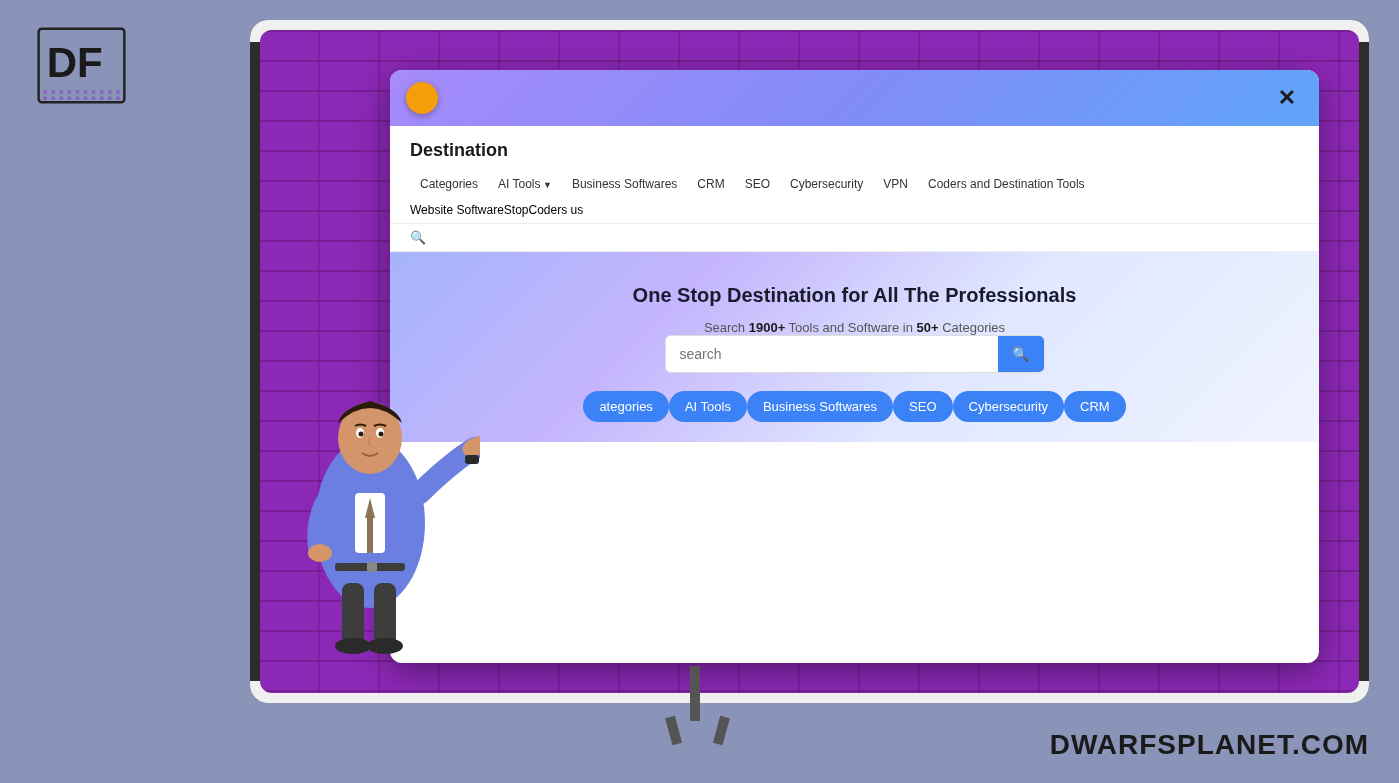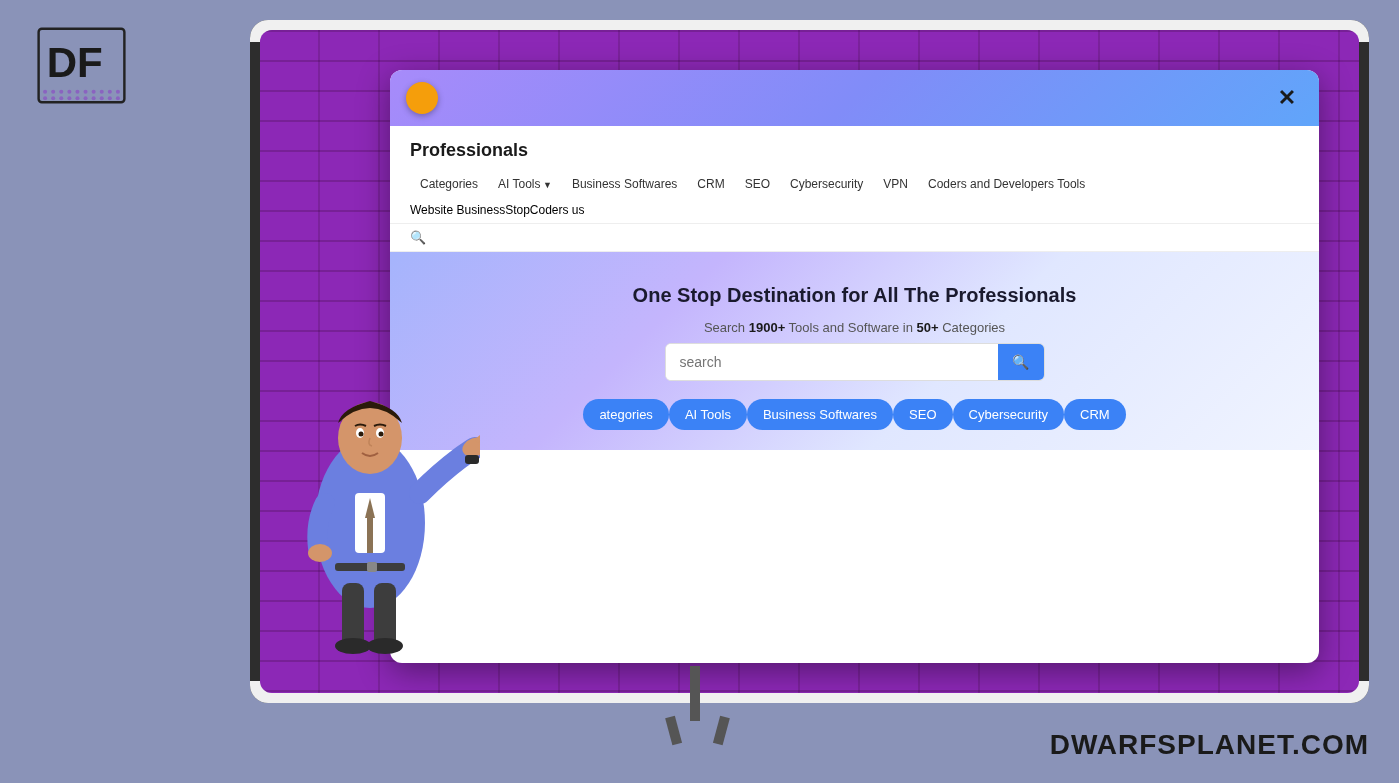--- a/index.html
+++ b/index.html
@@ -212,21 +212,21 @@
       font-size: 20px;
       font-weight: 700;
       color: #1a1a2e;
       line-height: 1.3;
       margin-bottom: 12px;
     }
 
     .hero-subtitle {
       font-size: 13px;
       color: #555;
-      margin-bottom: 8px;
+      margin-bottom: 0;
     }
 
     .hero-subtitle strong {
       color: #1a1a1a;
       font-weight: 700;
     }
 
     
     .hero-search {
       display: flex;
@@ -360,35 +360,35 @@
     <div class="browser-window">
 
       <div class="browser-chrome">
         <div class="browser-dot"></div>
         <div class="browser-close">✕</div>
       </div>
 
       <div class="browser-content">
 
         <div class="site-header">
-          <div class="site-title">Professionals</div>
+          <div class="site-title">Destination</div>
 
           <div class="site-nav">
             <span class="nav-item">Categories</span>
             <span class="nav-item has-arrow">AI Tools</span>
             <span class="nav-item">Business Softwares</span>
             <span class="nav-item">CRM</span>
             <span class="nav-item">SEO</span>
             <span class="nav-item">Cybersecurity</span>
             <span class="nav-item">VPN</span>
-            <span class="nav-item">Coders and Developers Tools</span>
+            <span class="nav-item">Coders and Destination Tools</span>
           </div>
 
           <div class="nav-row2">
-            <span class="nav-item">Website Business</span>
+            <span class="nav-item">Website Software</span>
             <span class="nav-item">Stop</span>
             <span class="nav-item">Coders us</span>
           </div>
         </div>
 
         <div class="top-search">
           <span class="top-search-icon">🔍</span>
         </div>
 
         <div class="hero">

